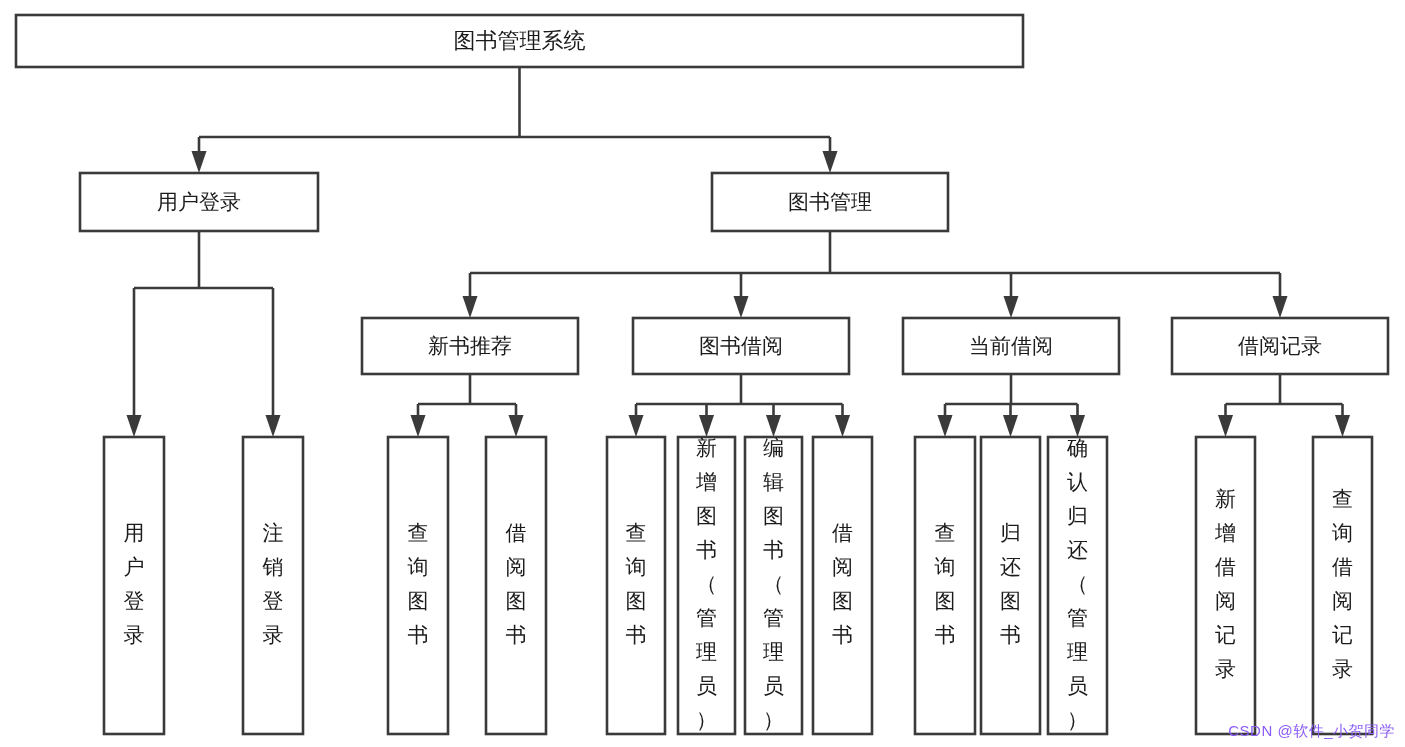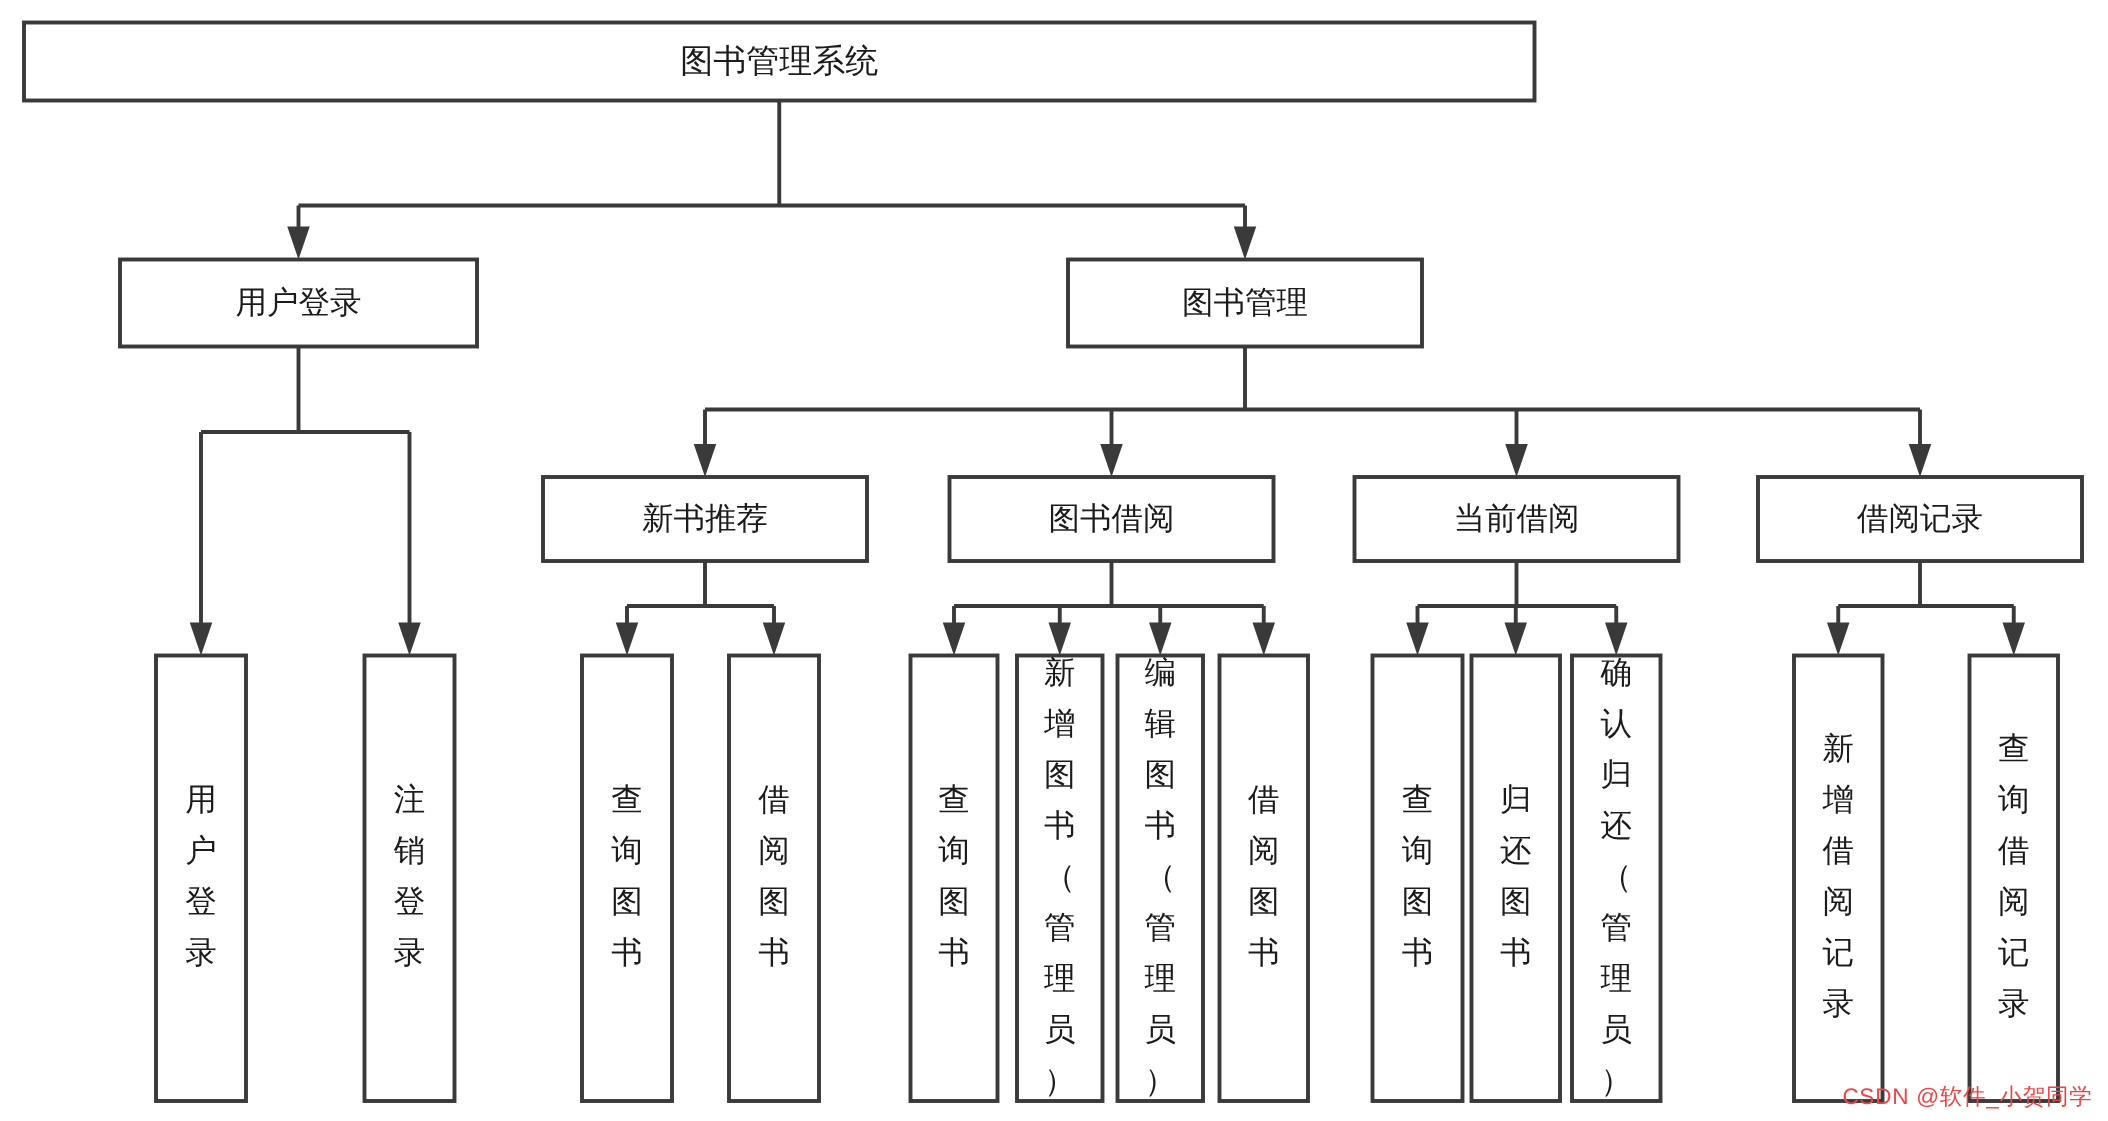--- a/index.html
+++ b/index.html
@@ -8,21 +8,21 @@
   #diagram{position:absolute;left:0;top:0;width:1405px;height:747px;}
   .nodebox{fill:#ffffff;stroke:#3a3a3a;stroke-width:2.6;}
   .conn{stroke:#3a3a3a;stroke-width:2.6;fill:none;}
   .arrowhead{fill:#3a3a3a;stroke:none;}
   .nodelabel{fill:#1b1b1b;font-family:"Liberation Sans","DejaVu Sans",sans-serif;
              font-size:21px;text-anchor:middle;dominant-baseline:middle;}
   .nodelabel.big{font-size:22px;}
   .vlabel{fill:#1b1b1b;font-family:"Liberation Sans","DejaVu Sans",sans-serif;
           font-size:21px;text-anchor:middle;}
   .vlabel tspan{dominant-baseline:middle;}
-  #watermark{position:absolute;right:10px;bottom:6px;color:#ef4444;font-size:15px;
+  #watermark{position:absolute;right:10px;bottom:6px;color:#8b5cf6;font-size:15px;
              letter-spacing:.5px;font-family:"Liberation Sans","DejaVu Sans",sans-serif;
              white-space:nowrap;}
 </style>
 </head>
 <body>
 
 <svg id="diagram" viewBox="0 0 1405 747" xmlns="http://www.w3.org/2000/svg">
   <g id="connector-layer">
       <g>
         <path class="conn" d="M 519.5 67 L 519.5 137"></path>

